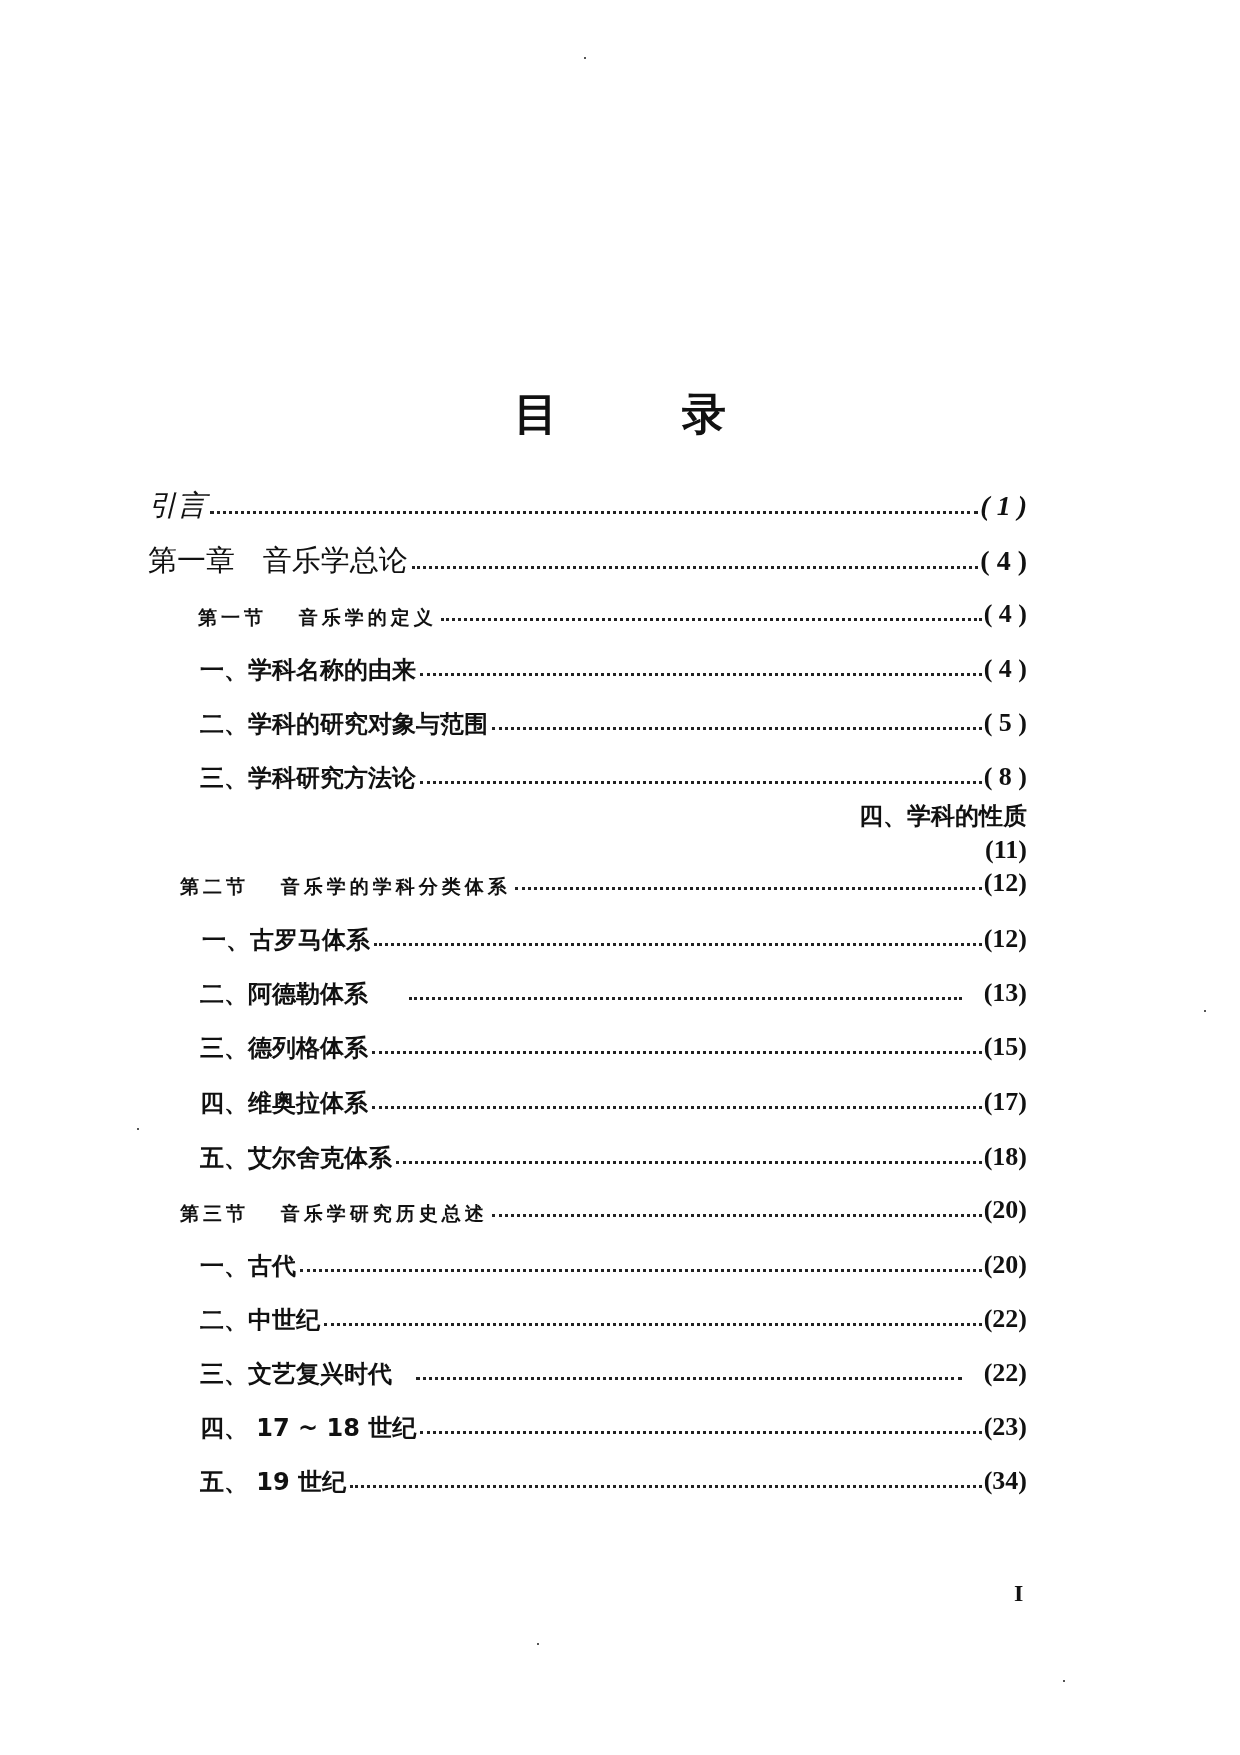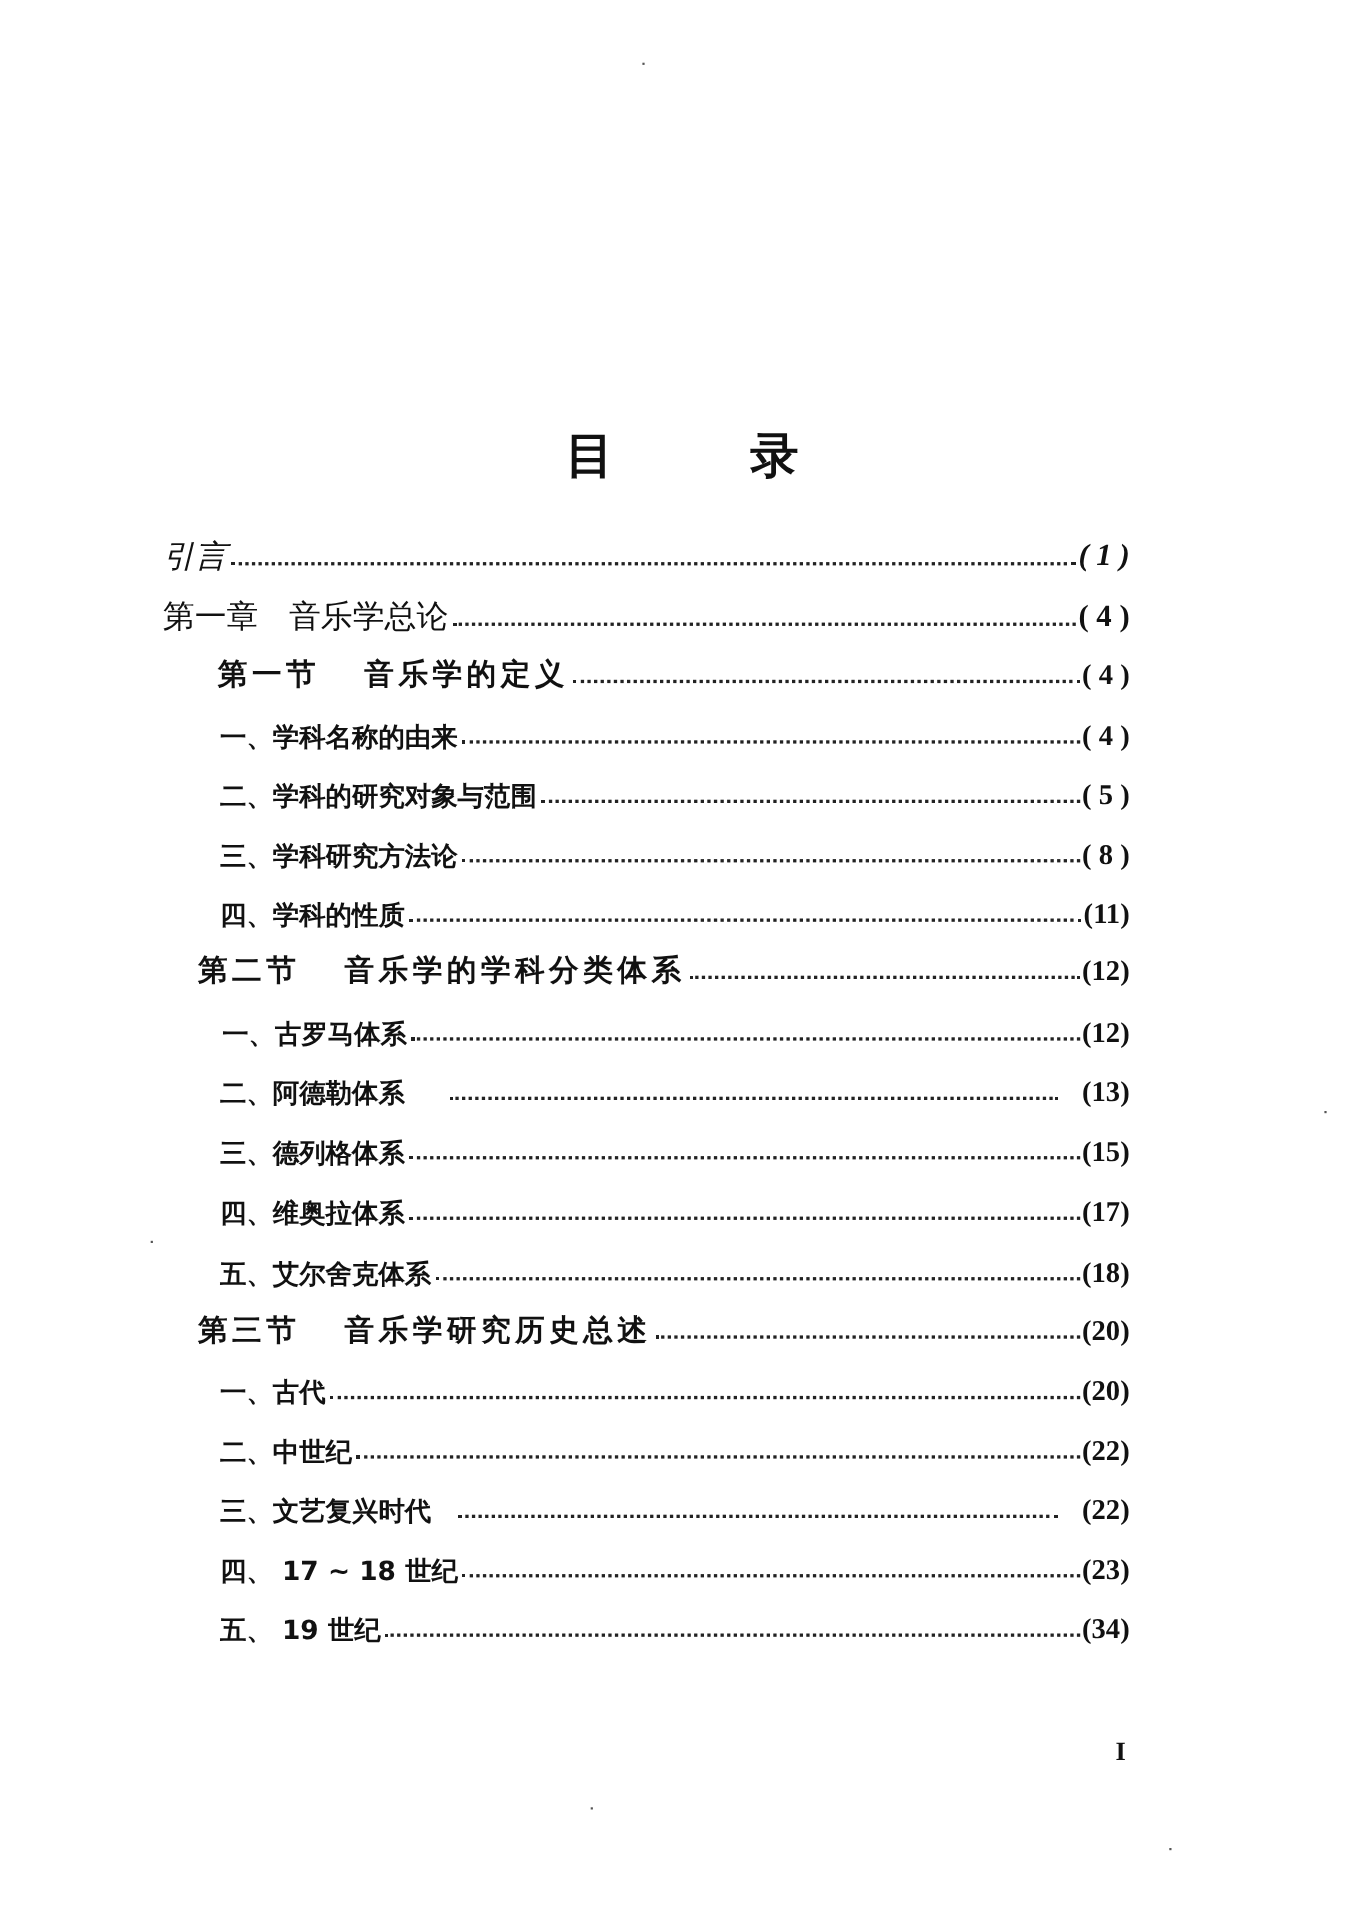--- a/index.html
+++ b/index.html
@@ -8,21 +8,21 @@
   .page { position: absolute; left: 0; top: 15px; width: 1240px; height: 1755px; }
   .title { position: absolute; top: 370px; left: 0; width: 1240px; text-align: center;
            font-family: "DejaVu Sans", sans-serif; font-weight: bold; font-size: 44px; letter-spacing: 0; }
   .title span { display: inline-block; margin: 0 62px; }
   .toc-row { position: absolute; display: flex; align-items: flex-end; height: 40px; right: 213px; }
   .toc-label { white-space: pre; font-family: "DejaVu Sans", sans-serif; font-weight: bold; flex: 0 0 auto; line-height: 1; }
   .toc-dots { flex: 1 1 auto; border-bottom: 3px dotted #222; margin: 0 2px 6px 4px; height: 0; }
   .toc-page { flex: 0 0 auto; font-family: "Liberation Serif", serif; font-weight: bold; line-height: 1; white-space: pre; }
   .lvl-0 .toc-label { font-size: 29px; font-weight: normal; }
   .lvl-0 .toc-page { font-size: 28px; }
-  .lvl-1 .toc-label { font-size: 27px; letter-spacing: 4px; }
+  .lvl-1 .toc-label { font-size: 19px; letter-spacing: 4px; }
   .lvl-1 .toc-page { font-size: 26px; }
   .lvl-2 .toc-label { font-size: 24px; }
   .lvl-2 .toc-page { font-size: 26px; }
   .folio { position: absolute; left: 1014px; top: 1565px; font-family: "Liberation Serif", serif;
            font-weight: bold; font-size: 24px; }
   .speck { position: absolute; width: 2px; height: 2px; background: #555; }
 </style>
 </head>
 <body>
 
@@ -55,21 +55,21 @@
       <div class="toc-row lvl-2" style="left: 200px; top: 681px;">
         <span class="toc-label">二、学科的研究对象与范围</span>
         <span class="toc-dots"></span>
         <span class="toc-page">( 5 )</span>
       </div>
       <div class="toc-row lvl-2" style="left: 200px; top: 735px;">
         <span class="toc-label">三、学科研究方法论</span>
         <span class="toc-dots"></span>
         <span class="toc-page">( 8 )</span>
       </div>
-      <div class="toc-row lvl-2" style="left: 200px; top: 789px;">
+      <div class="toc-row lvl-2" style="left: 200px; top: 789px; flex-direction: column;">
         <span class="toc-label">四、学科的性质</span>
         <span class="toc-dots"></span>
         <span class="toc-page">(11)</span>
       </div>
       <div class="toc-row lvl-1" style="left: 180px; top: 841px;">
         <span class="toc-label">第二节   音乐学的学科分类体系</span>
         <span class="toc-dots"></span>
         <span class="toc-page">(12)</span>
       </div>
       <div class="toc-row lvl-2" style="left: 202px; top: 897px;">

